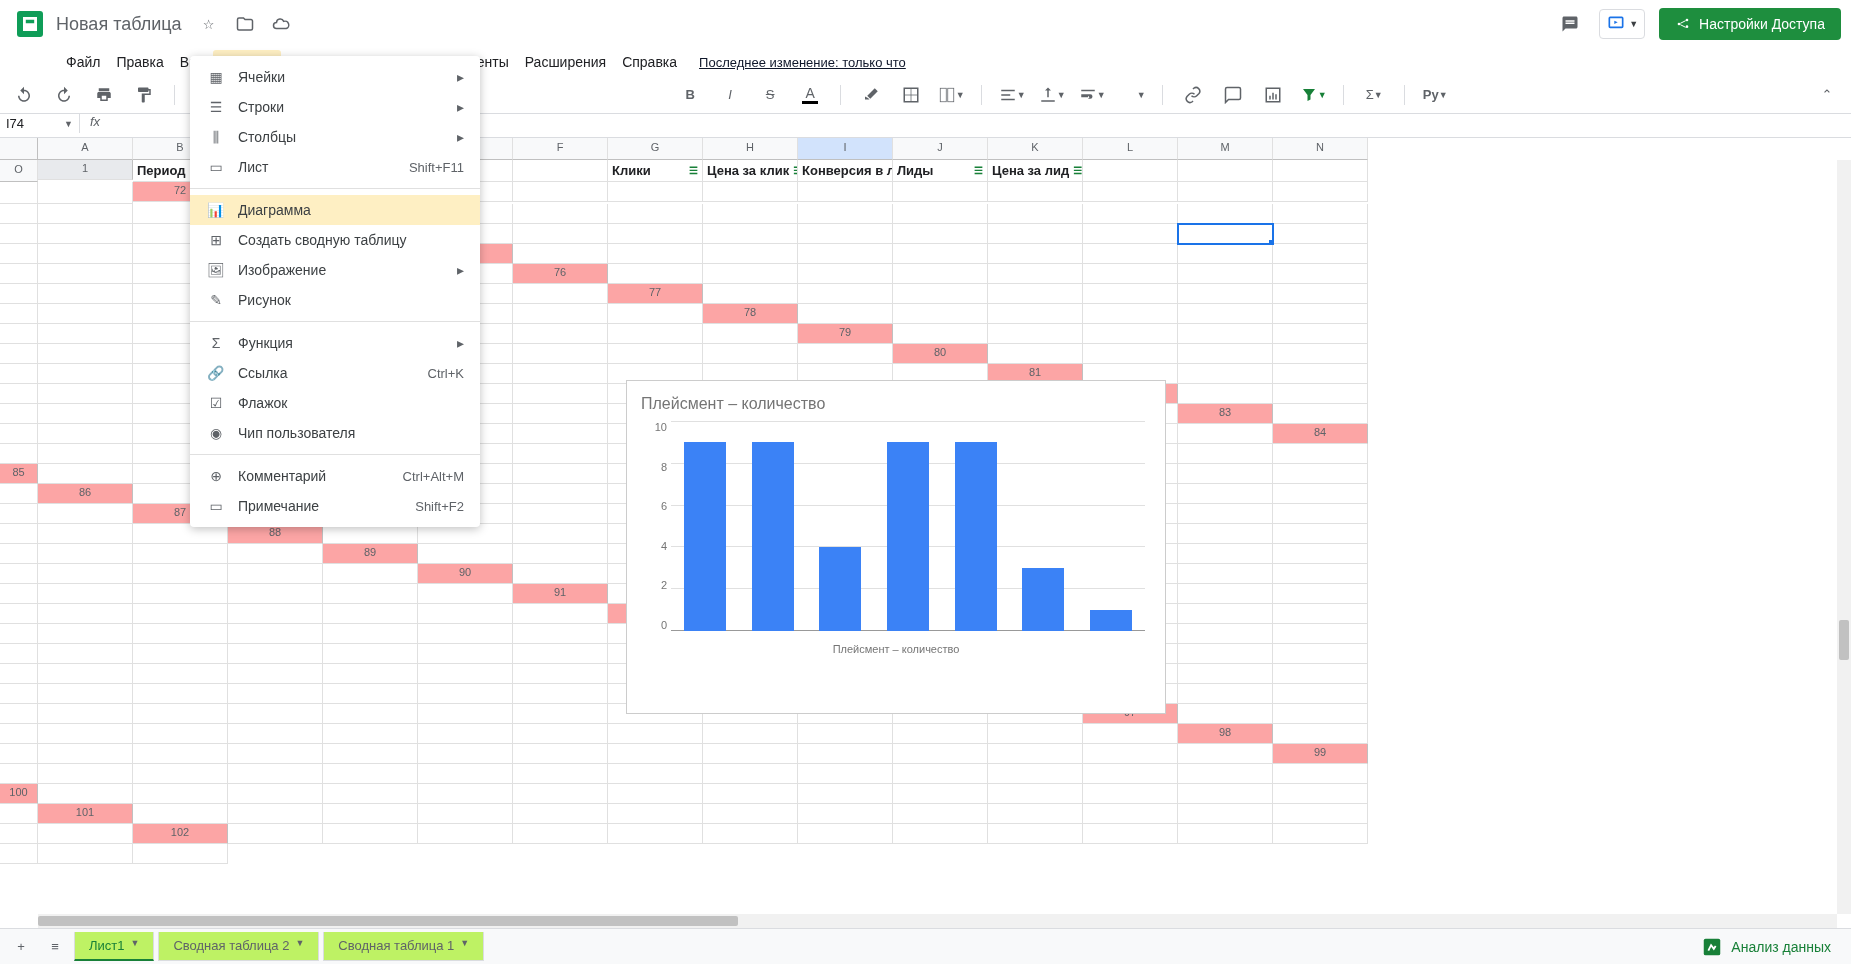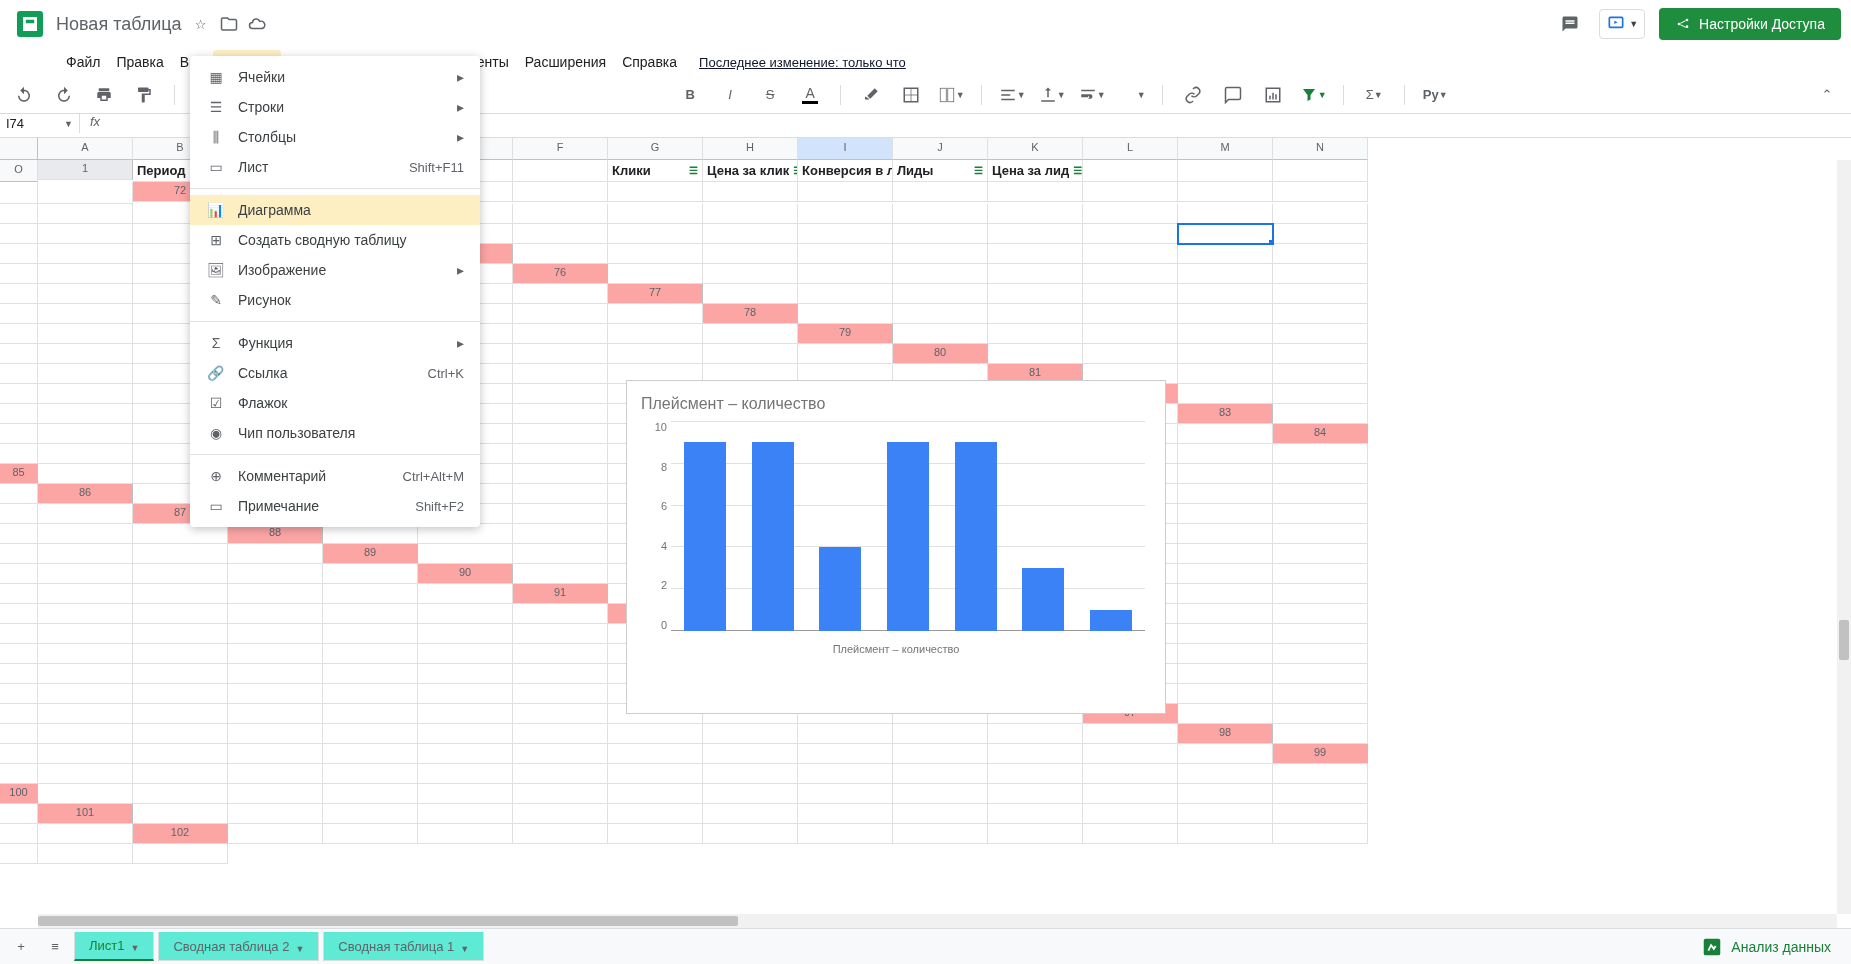--- a/index.html
+++ b/index.html
@@ -3,21 +3,21 @@
 <meta charset="utf-8">
 <style>
 * { box-sizing: border-box; margin: 0; padding: 0; font-family: Arial, sans-serif; }
 body { background: #fff; font-size: 13px; color: #3c4043; overflow: hidden; height: 100vh; }
 
 
 .header { display: flex; align-items: center; padding: 6px 10px; height: 48px; }
 .logo { width: 40px; height: 40px; display: flex; align-items: center; justify-content: center; }
 .logo-icon { width: 26px; height: 26px; background: #0f9d58; border-radius: 3px; display: flex; align-items: center; justify-content: center; }
 .logo-icon::after { content: ''; width: 14px; height: 14px; background: #fff; clip-path: polygon(0 0, 100% 0, 100% 100%, 0 100%, 0 0, 20% 20%, 20% 45%, 80% 45%, 80% 20%, 20% 20%); }
-.title-row { display: flex; align-items: center; gap: 10px; margin-left: 6px; }
+.title-row { display: flex; align-items: center; gap: 18px; margin-left: 6px; }
 .doc-title { font-size: 18px; color: #5f6368; font-weight: 400; }
 .title-icon { color: #5f6368; width: 18px; height: 18px; display: flex; align-items: center; justify-content: center; cursor: pointer; }
 .header-right { margin-left: auto; display: flex; align-items: center; gap: 14px; }
 .header-btn { width: 30px; height: 30px; display: flex; align-items: center; justify-content: center; cursor: pointer; color: #5f6368; border-radius: 4px; }
 .present-btn { border: 1px solid #dadce0; border-radius: 4px; padding: 4px 6px; display: flex; align-items: center; gap: 3px; cursor: pointer; }
 .share-btn { background: #1e8e3e; color: #fff; border-radius: 4px; padding: 8px 16px; display: flex; align-items: center; gap: 8px; cursor: pointer; font-size: 14px; font-weight: 500; }
 
 
 .menubar { display: flex; align-items: center; padding: 0 10px 0 58px; height: 28px; font-size: 14px; }
 .menu-item { padding: 4px 8px; cursor: pointer; color: #202124; border-radius: 3px; }
@@ -74,21 +74,21 @@
 .gridline.base { background: #999; }
 .bars { position: absolute; left: 0; right: 0; bottom: 0; top: 0; display: flex; align-items: flex-end; justify-content: space-around; }
 .bar { width: 42px; background: #3b82f6; }
 .x-labels { display: flex; justify-content: space-around; margin-left: 30px; margin-right: 6px; font-size: 11px; color: #757575; margin-top: 4px; }
 .x-label { width: 42px; text-align: center; white-space: pre-line; }
 .chart-xaxis-title { text-align: center; font-size: 11px; color: #757575; margin-top: 12px; }
 
 
 .sheet-bar { position: fixed; bottom: 0; left: 0; right: 0; height: 36px; background: #f8f9fa; border-top: 1px solid #dadce0; display: flex; align-items: center; padding: 0 6px; gap: 4px; }
 .sheet-btn { width: 30px; height: 26px; display: flex; align-items: center; justify-content: center; cursor: pointer; border-radius: 3px; color: #5f6368; }
-.sheet-tab { padding: 6px 14px; background: #5eead4; border: 1px solid #dadce0; border-top: none; cursor: pointer; display: flex; align-items: flex-end; gap: 6px; color: #5f6368; font-size: 13px; }
+.sheet-tab { padding: 6px 14px; background: #bef264; border: 1px solid #dadce0; border-top: none; cursor: pointer; display: flex; align-items: flex-start; gap: 6px; color: #5f6368; font-size: 13px; }
 .sheet-tab.active { color: #188038; font-weight: 500; border-bottom: 2px solid #188038; }
 .sheet-tab-arrow { color: #5f6368; }
 .explore { margin-left: auto; color: #188038; display: flex; align-items: center; gap: 8px; cursor: pointer; font-size: 14px; padding-right: 14px; }
 
 
 .scrollbar-v { position: absolute; right: 0; top: 22px; bottom: 14px; width: 14px; background: #f1f1f1; }
 .scrollbar-v-thumb { position: absolute; left: 2px; right: 2px; background: #c1c1c1; border-radius: 2px; top: 460px; height: 40px; }
 .scrollbar-h { position: absolute; left: 38px; right: 14px; bottom: 0; height: 14px; background: #f1f1f1; }
 .scrollbar-h-thumb { position: absolute; top: 2px; bottom: 2px; background: #c1c1c1; border-radius: 2px; left: 0; width: 700px; }
 

